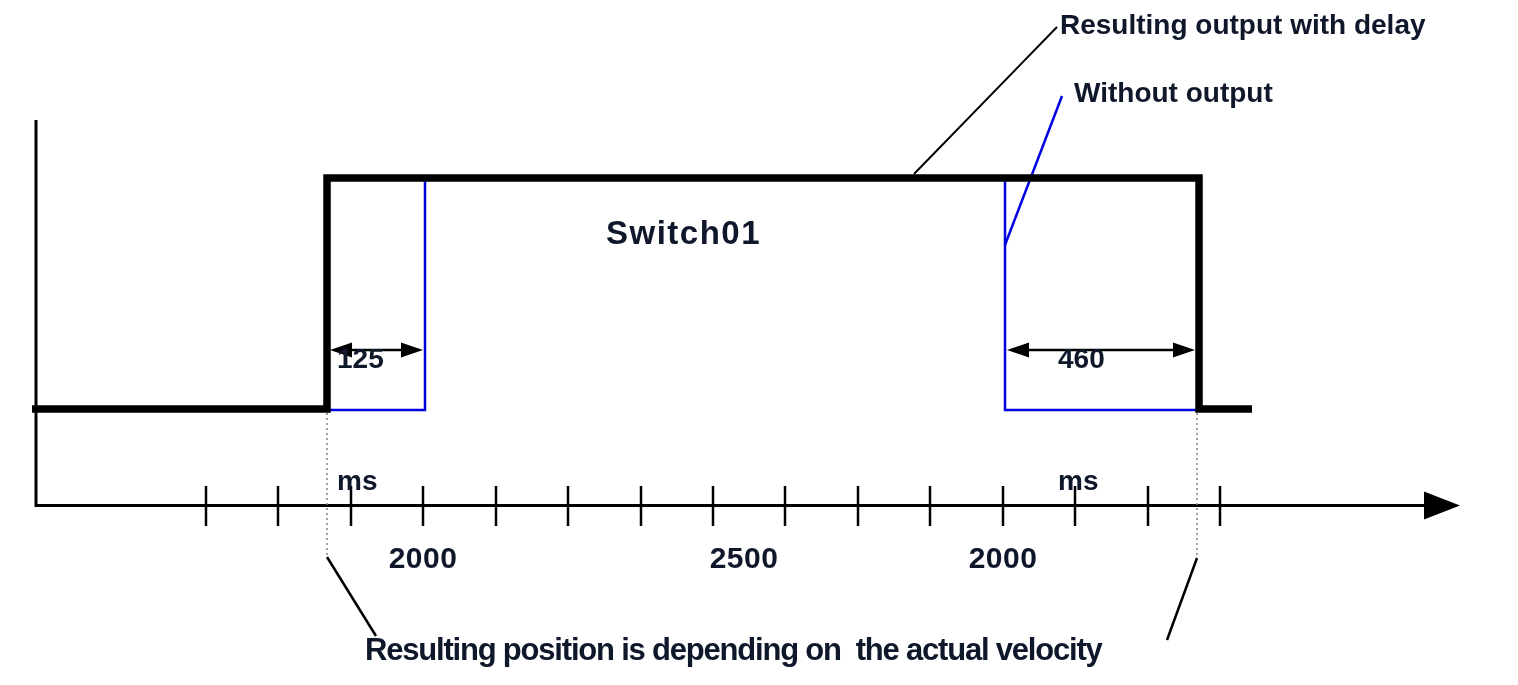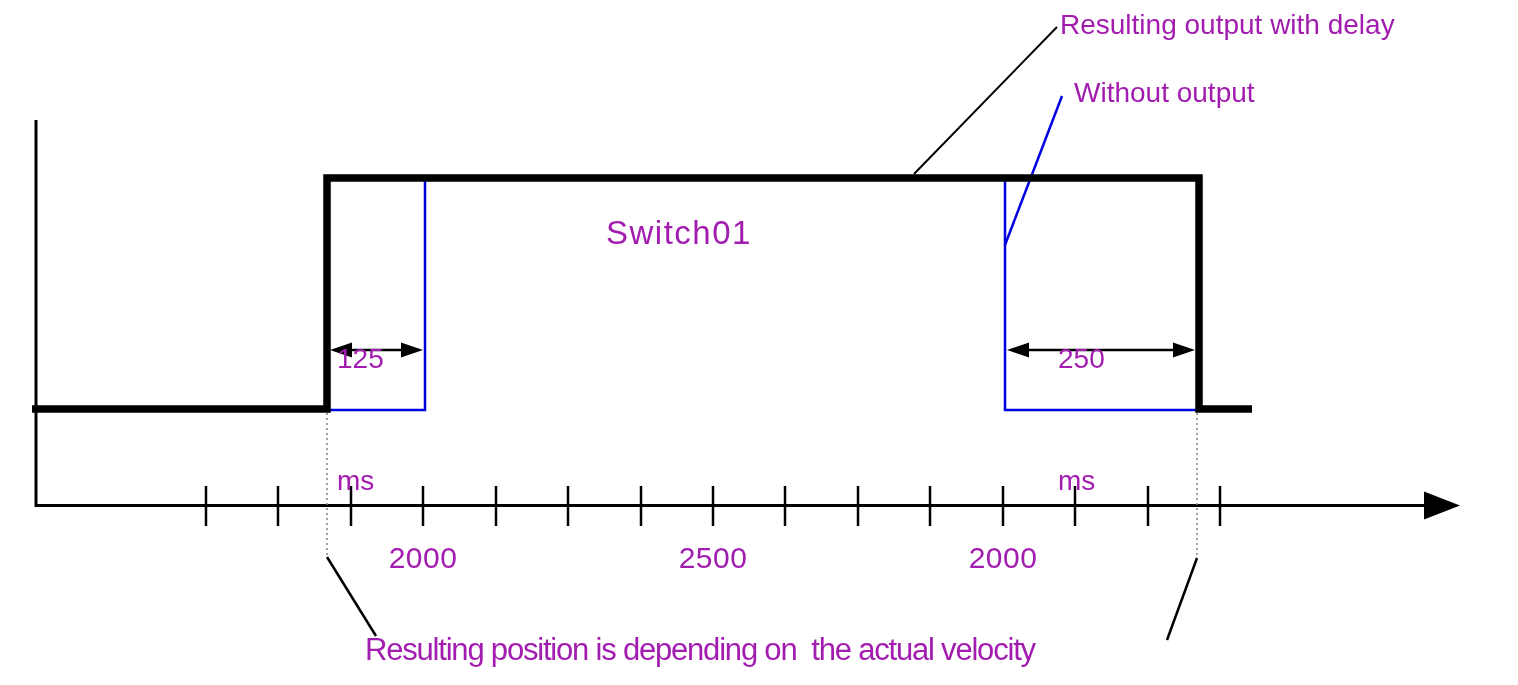--- a/index.html
+++ b/index.html
@@ -8,23 +8,24 @@
   .stage {
     position: relative;
     width: 1518px;
     height: 685px;
     background: #ffffff;
     overflow: hidden;
   }
   .stage svg { position: absolute; left: 0; top: 0; }
   .lbl {
     position: absolute;
-    color: #a21caf;
+    color: #0f172a;
     line-height: 1;
     white-space: pre;
+    font-weight: bold;
   }
   .legend { font-size: 28px; }
   .switch-name { font-size: 33px; letter-spacing: 1.5px; text-align: left; }
   .delay-note { font-size: 28px; line-height: 1.45; text-align: left; }
   .tick-label { font-size: 30px; text-align: center; letter-spacing: 0.5px; }
   .footnote { font-size: 31px; letter-spacing: -1.2px; }
 </style>
 </head>
 <body>
 
@@ -87,25 +88,25 @@
   <div class="lbl legend" style="left:1074px; top:79px;">Without output</div>
 
   <div class="lbl switch-name" style="left:606px; top:216px; width:200px;">Switch01</div>
 
   <div class="lbl delay-note" style="left:337px; top:258px; width:80px;">
     <div>125</div>
     <div>ms</div>
   </div>
 
   <div class="lbl delay-note" style="left:1058px; top:258px; width:84px;">
-    <div>250</div>
+    <div>460</div>
     <div>ms</div>
   </div>
 
   <div class="lbl tick-label" style="left:373px; top:543px; width:100px;">2000</div>
 
-  <div class="lbl tick-label" style="left:663px; top:543px; width:100px;text-align:center;">2500</div>
+  <div class="lbl tick-label" style="left:694px; top:543px; width:100px;text-align:center;">2500</div>
 
   <div class="lbl tick-label" style="left:953px; top:543px; width:100px;">2000</div>
 
   <div class="lbl footnote" style="left:365px; top:634px;">Resulting position is depending on  the actual velocity</div>
 
 </div>
 
 </body></html>

